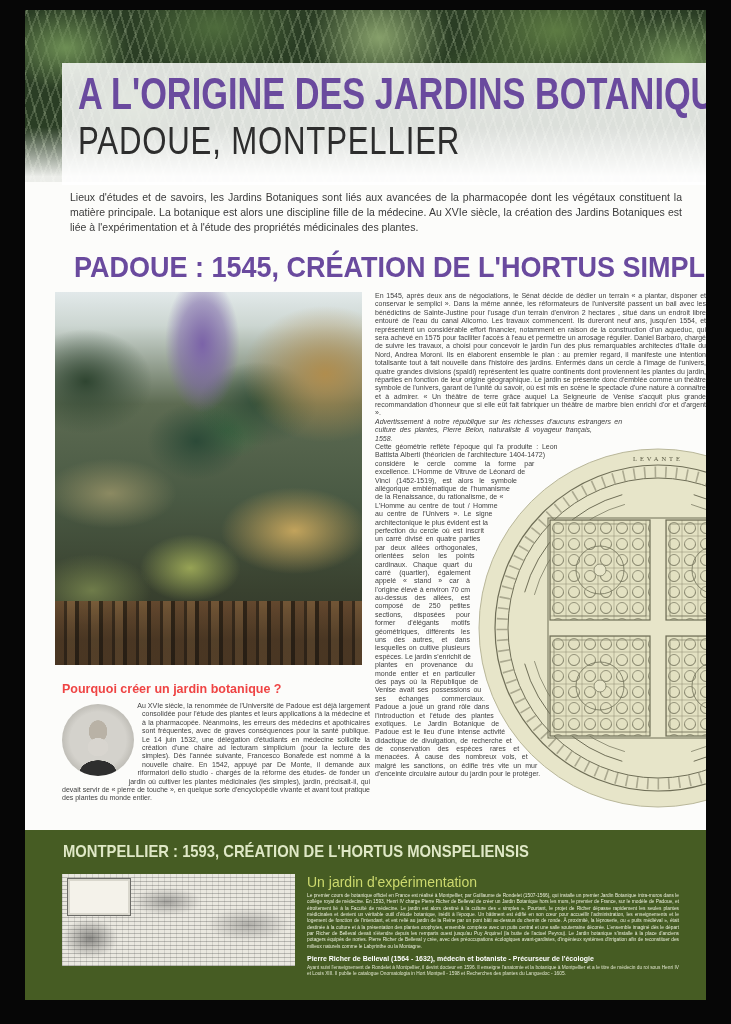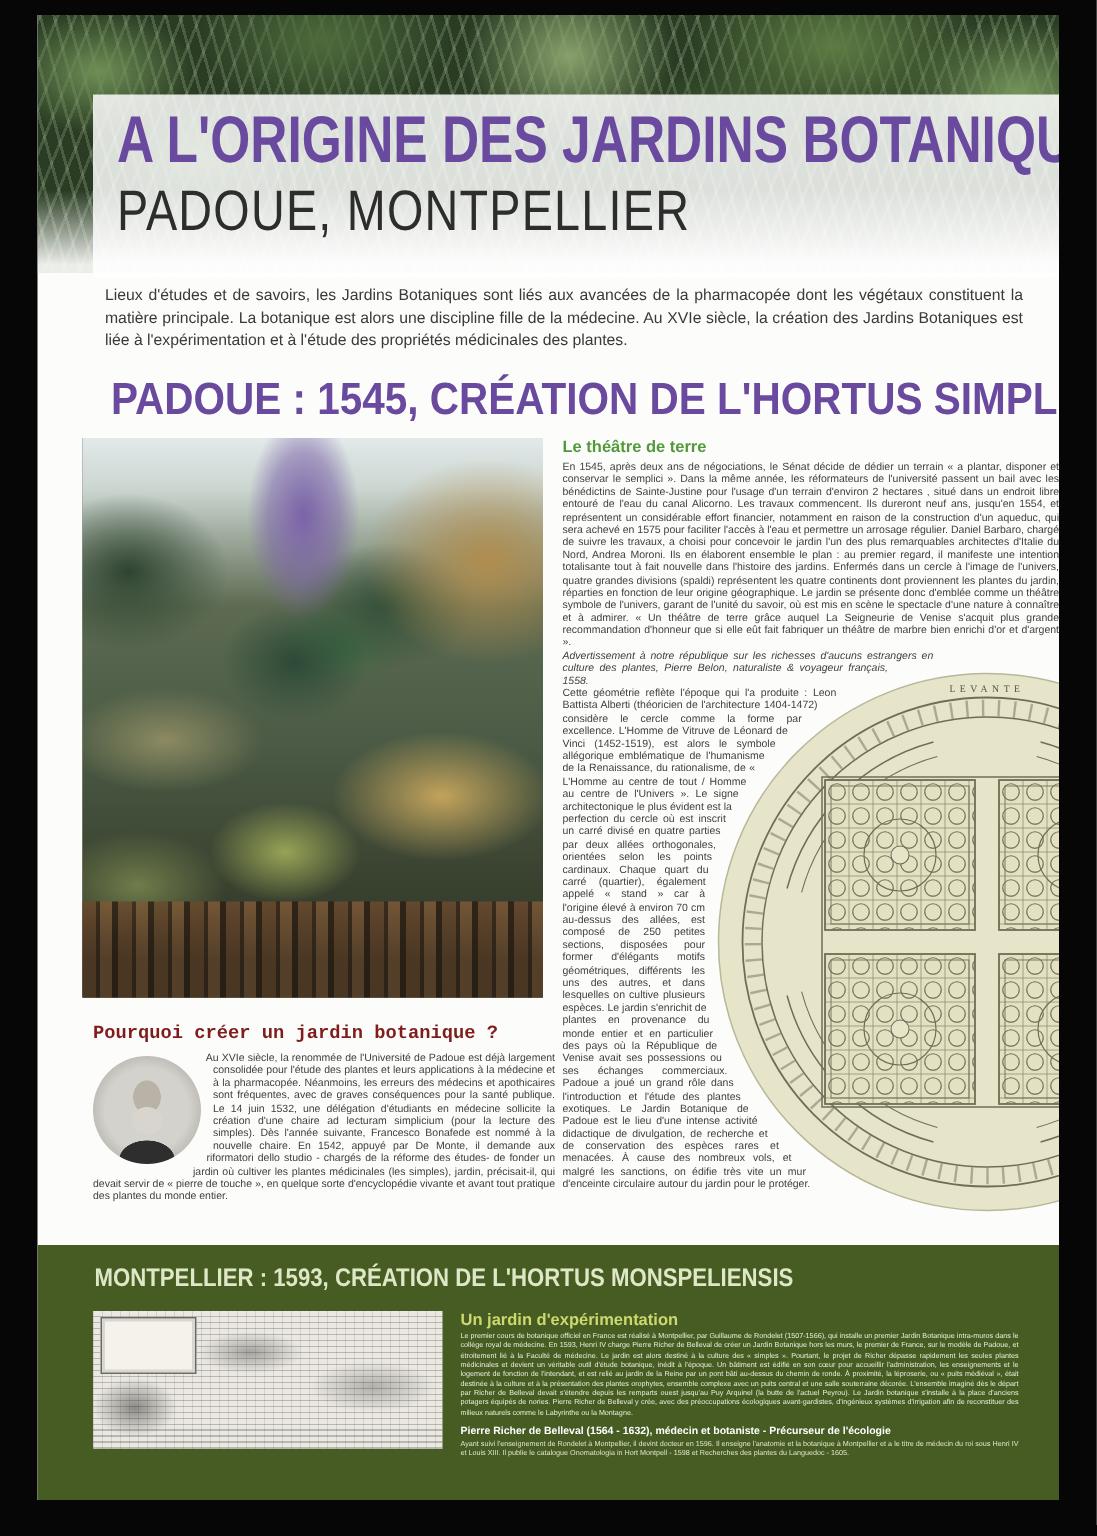--- a/index.html
+++ b/index.html
@@ -59,21 +59,21 @@
   .small-body{color:#3f3f3f;font-size:7px;line-height:1.2;text-align:justify;margin:0;}
   .citation{font-style:italic;}
   .circle-float{float:right;width:236px;height:384px;shape-outside:circle(186px at 188px 196px);shape-margin:5px;}
   .geo-head{margin-top:8px;}
 
   
   .plan-wrap{position:absolute;left:453px;top:438px;width:360px;height:360px;}
 
   
   .pourquoi{position:absolute;left:37px;top:672px;width:308px;}
-  .pourquoi h3{color:#7f1d1d;font-weight:bold;font-size:12.5px;margin:0 0 6px 0;font-family:Liberation Mono, monospace;}
+  .pourquoi h3{color:#ef4444;font-weight:bold;font-size:12.5px;margin:0 0 6px 0;}
   .portrait{float:left;width:72px;height:72px;border-radius:50%;shape-outside:circle(50%);shape-margin:7px;
     margin:2px 8px 2px 0;background-color:#cfcdc8;
     background-image:
       radial-gradient(ellipse 17px 15px at 50% 60%,#d8d5cf 60%,rgba(216,213,207,0) 62%),
       radial-gradient(ellipse 15px 18px at 50% 38%,#b9b2a6 60%,rgba(185,178,166,0) 63%),
       radial-gradient(ellipse 26px 18px at 50% 96%,#2e2e2e 70%,rgba(46,46,46,0) 72%),
       radial-gradient(circle at 50% 50%,#d4d2cc 55%,#9a9890 100%);}
 
   
   .band{position:absolute;left:0;top:820px;width:700px;height:170px;background:#465c23;}
@@ -82,21 +82,21 @@
   .engraving{position:absolute;left:37px;top:44px;width:233px;height:92px;background-color:#eae8e0;
     background-image:
       radial-gradient(ellipse 40px 28px at 12% 70%,rgba(60,60,60,0.55) 0%,rgba(60,60,60,0) 70%),
       radial-gradient(ellipse 50px 20px at 45% 30%,rgba(80,80,80,0.45) 0%,rgba(80,80,80,0) 70%),
       radial-gradient(ellipse 60px 24px at 80% 55%,rgba(70,70,70,0.35) 0%,rgba(70,70,70,0) 70%),
       repeating-linear-gradient(0deg,rgba(55,55,55,0.28) 0 1px,rgba(0,0,0,0) 1px 4px),
       repeating-linear-gradient(90deg,rgba(80,80,80,0.16) 0 1px,rgba(0,0,0,0) 1px 6px);}
   .cartouche{position:absolute;left:5px;top:4px;width:62px;height:36px;background:#f4f2ea;
     border:1px solid #6a6a66;box-shadow:0 0 0 2px #d9d7cd inset;}
   .band-text{position:absolute;left:282px;top:44px;width:372px;color:#e9edd9;}
-  .band-subhead{color:#ccd96e;font-weight:bold;font-size:11px;margin:0 0 3px 0;}
+  .band-subhead{color:#ccd96e;font-weight:normal;font-size:14px;margin:0 0 3px 0;}
   .band-body{font-size:4.8px;line-height:1.32;text-align:justify;margin:0;}
   .band-person{font-weight:bold;font-size:7px;color:#ffffff;margin:5px 0 3px 0;}
   .band-note{font-size:4.8px;line-height:1.3;text-align:justify;margin:0;color:#dfe4cc;}
 </style>
 </head>
 <body>
 
 <div class="poster">
 
   <div class="banner">
@@ -146,21 +146,20 @@
       <rect x="70" y="70" width="220" height="220" fill="none" stroke="#6f6e57" stroke-width="1"></rect>
       <use href="#quad" x="72" y="72"></use>
       <use href="#quad" x="188" y="72"></use>
       <use href="#quad" x="72" y="188"></use>
       <use href="#quad" x="188" y="188"></use>
       <text x="180" y="13" text-anchor="middle" font-size="6.5" letter-spacing="3" fill="#55543f" font-family="Liberation Serif, serif">LEVANTE</text>
     </svg>
   </div>
 
   <div class="right-col">
-    <h3 class="green-head">Le théâtre de terre</h3>
     <p class="small-body">En 1545, après deux ans de négociations, le Sénat décide de dédier un terrain « a plantar, disponer et conservar le semplici ». Dans la même année, les réformateurs de l'université passent un bail avec les bénédictins de Sainte-Justine pour l'usage d'un terrain d'environ 2 hectares , situé dans un endroit libre entouré de l'eau du canal Alicorno. Les travaux commencent. Ils dureront neuf ans, jusqu'en 1554, et représentent un considérable effort financier, notamment en raison de la construction d'un aqueduc, qui sera achevé en 1575 pour faciliter l'accès à l'eau et permettre un arrosage régulier. Daniel Barbaro, chargé de suivre les travaux, a choisi pour concevoir le jardin l'un des plus remarquables architectes d'Italie du Nord, Andrea Moroni. Ils en élaborent ensemble le plan : au premier regard, il manifeste une intention totalisante tout à fait nouvelle dans l'histoire des jardins. Enfermés dans un cercle à l'image de l'univers, quatre grandes divisions (spaldi) représentent les quatre continents dont proviennent les plantes du jardin, réparties en fonction de leur origine géographique. Le jardin se présente donc d'emblée comme un théâtre symbole de l'univers, garant de l'unité du savoir, où est mis en scène le spectacle d'une nature à connaître et à admirer. « Un théâtre de terre grâce auquel La Seigneurie de Venise s'acquit plus grande recommandation d'honneur que si elle eût fait fabriquer un théâtre de marbre bien enrichi d'or et d'argent ».</p>
     <div class="circle-float"></div>
     <p class="small-body citation">Advertissement à notre république sur les richesses d'aucuns estrangers en culture des plantes, Pierre Belon, naturaliste &amp; voyageur français, 1558.</p>
     <p class="small-body">Cette géométrie reflète l'époque qui l'a produite : Leon Battista Alberti (théoricien de l'architecture 1404-1472) considère le cercle comme la forme par excellence. L'Homme de Vitruve de Léonard de Vinci (1452-1519), est alors le symbole allégorique emblématique de l'humanisme de la Renaissance, du rationalisme, de « L'Homme au centre de tout / Homme au centre de l'Univers ». Le signe architectonique le plus évident est la perfection du cercle où est inscrit un carré divisé en quatre parties par deux allées orthogonales, orientées selon les points cardinaux. Chaque quart du carré (quartier), également appelé « stand » car à l'origine élevé à environ 70 cm au-dessus des allées, est composé de 250 petites sections, disposées pour former d'élégants motifs géométriques, différents les uns des autres, et dans lesquelles on cultive plusieurs espèces. Le jardin s'enrichit de plantes en provenance du monde entier et en particulier des pays où la République de Venise avait ses possessions ou ses échanges commerciaux. Padoue a joué un grand rôle dans l'introduction et l'étude des plantes exotiques. Le Jardin Botanique de Padoue est le lieu d'une intense activité didactique de divulgation, de recherche et de conservation des espèces rares et menacées. À cause des nombreux vols, et malgré les sanctions, on édifie très vite un mur d'enceinte circulaire autour du jardin pour le protéger.</p>
   </div>
 
   <div class="pourquoi">
     <h3>Pourquoi créer un jardin botanique ?</h3>
     <div class="portrait"></div>
     <p class="small-body">Au XVIe siècle, la renommée de l'Université de Padoue est déjà largement consolidée pour l'étude des plantes et leurs applications à la médecine et à la pharmacopée. Néanmoins, les erreurs des médecins et apothicaires sont fréquentes, avec de graves conséquences pour la santé publique. Le 14 juin 1532, une délégation d'étudiants en médecine sollicite la création d'une chaire ad lecturam simplicium (pour la lecture des simples). Dès l'année suivante, Francesco Bonafede est nommé à la nouvelle chaire. En 1542, appuyé par De Monte, il demande aux riformatori dello studio - chargés de la réforme des études- de fonder un jardin où cultiver les plantes médicinales (les simples), jardin, précisait-il, qui devait servir de « pierre de touche », en quelque sorte d'encyclopédie vivante et avant tout pratique des plantes du monde entier.</p>

